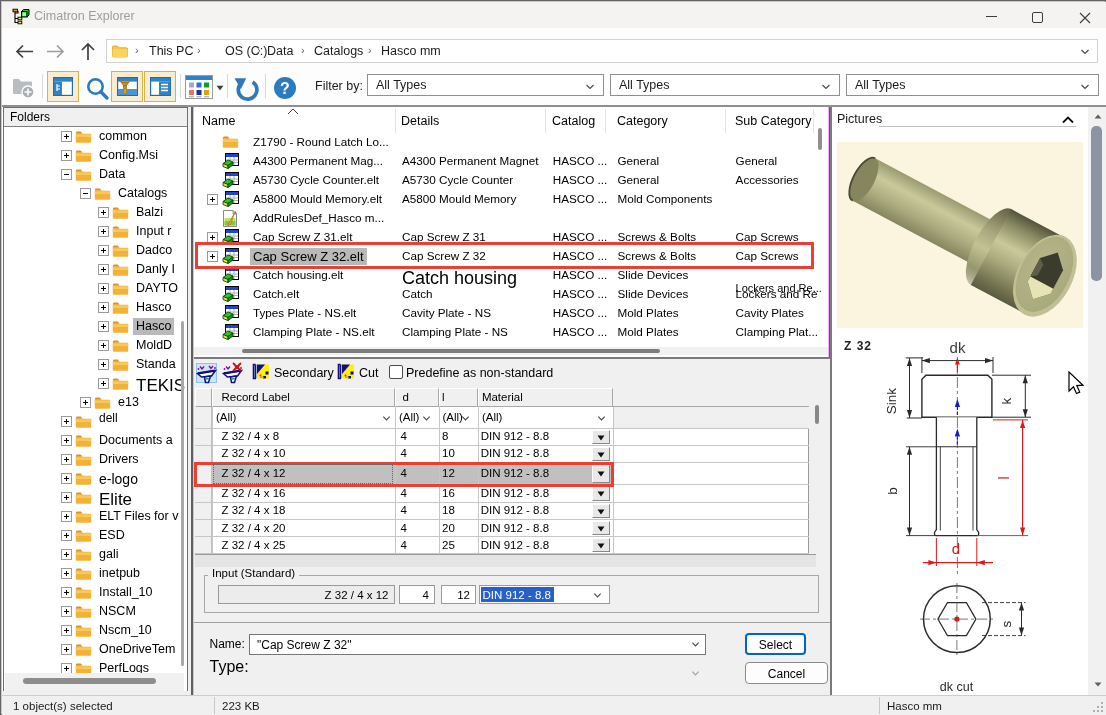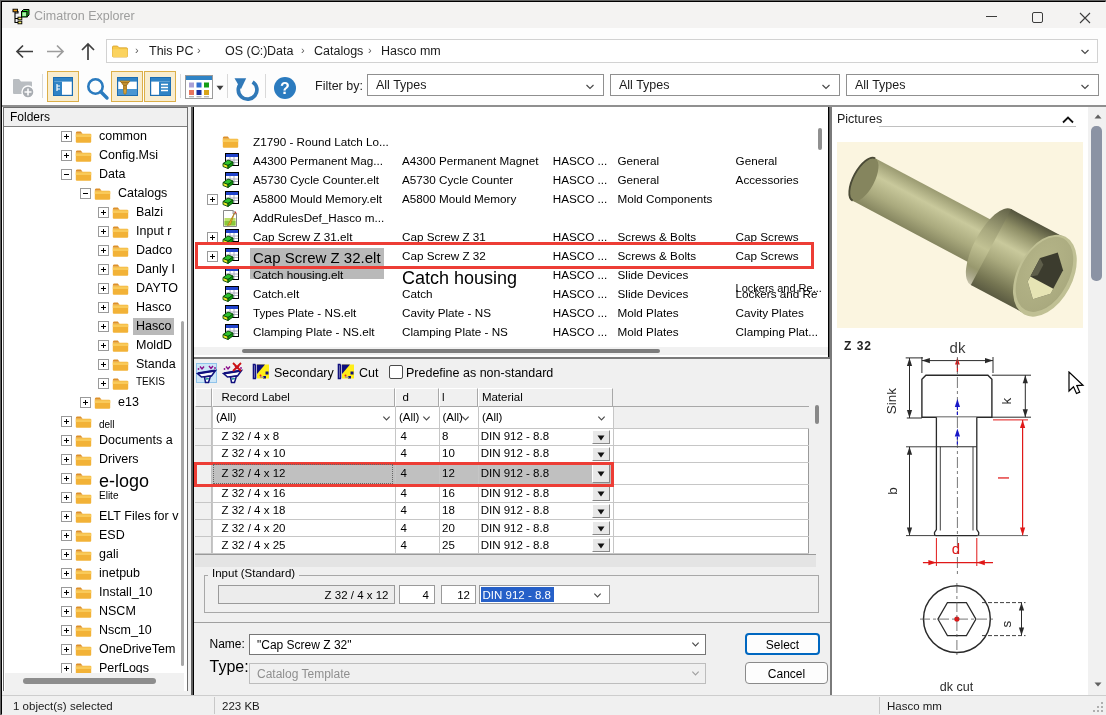--- a/index.html
+++ b/index.html
@@ -1,18 +1,18 @@
 <!DOCTYPE html>
 <html><head>
 <meta charset="utf-8">
 <style>
 * { margin:0; padding:0; box-sizing:border-box; }
 html,body { width:1106px; height:715px; overflow:hidden; font-family:"Liberation Sans", sans-serif; background:#fff; }
 .abs { position:absolute; }
-#win { position:relative; width:1106px; height:715px; background:#000000; border:1px solid #636363; }
+#win { position:relative; width:1106px; height:715px; background:#f0abfc; border:1px solid #636363; }
 
 #titlebar { position:absolute; left:1px; top:1px; width:1104px; height:26px; background:#f4f3f2; }
 #title-text { position:absolute; left:32px; top:6.5px; font-size:12.5px; color:#9d9d9d; }
 
 #navrow { position:absolute; left:1px; top:27px; width:1104px; height:38px; background:#fdfdfd; }
 #crumbbox { position:absolute; left:104px; top:11px; width:992px; height:24px; background:#fff; border:1px solid #d2d2d2; font-size:12.5px; color:#1b1b1b; }
 .crumb { position:absolute; top:4px; white-space:nowrap; }
 .csep { position:absolute; top:4px; color:#5a5a5a; font-size:11px; }
 
 #toolrow { position:absolute; left:1px; top:65px; width:1104px; height:39px; background:#fdfdfd; }
@@ -275,63 +275,63 @@
         <path d="M0.8 3.8 L15.2 3.8 Q16.2 3.8 16.2 4.8 L16.2 11.8 Q16.2 12.8 15.2 12.8 L1.8 12.8 Q0.8 12.8 0.8 11.8 Z" fill="#f2b237"></path>
         <path d="M0.8 4.4 L16.2 4.4 L16.2 7 L0.8 7 Z" fill="#f9ca5a"></path>
       </svg>
 <div class="abs" style="left:134px;top:250.4px;font-size:12.5px;white-space:nowrap">Standa</div>
 <div class="exp plus" style="left:96px;top:271.4px"></div>
 <svg class="abs" style="left:110px;top:269.9px" width="17" height="14" viewBox="0 0 17 14">
         <path d="M0.8 3.4 Q0.8 1.6 2 1.6 L5.8 1.6 L7.6 3.8 L0.8 3.8 Z" fill="#dd9029"></path>
         <path d="M0.8 3.8 L15.2 3.8 Q16.2 3.8 16.2 4.8 L16.2 11.8 Q16.2 12.8 15.2 12.8 L1.8 12.8 Q0.8 12.8 0.8 11.8 Z" fill="#f2b237"></path>
         <path d="M0.8 4.4 L16.2 4.4 L16.2 7 L0.8 7 Z" fill="#f9ca5a"></path>
       </svg>
-<div class="abs" style="left:134px;top:269.4px;font-size:10px;white-space:nowrap">TEKIS</div>
+<div class="abs" style="left:134px;top:269.4px;font-size:17px;white-space:nowrap">TEKIS</div>
 <div class="exp plus" style="left:78px;top:290.4px"></div>
 <svg class="abs" style="left:92px;top:288.9px" width="17" height="14" viewBox="0 0 17 14">
         <path d="M0.8 3.4 Q0.8 1.6 2 1.6 L5.8 1.6 L7.6 3.8 L0.8 3.8 Z" fill="#dd9029"></path>
         <path d="M0.8 3.8 L15.2 3.8 Q16.2 3.8 16.2 4.8 L16.2 11.8 Q16.2 12.8 15.2 12.8 L1.8 12.8 Q0.8 12.8 0.8 11.8 Z" fill="#f2b237"></path>
         <path d="M0.8 4.4 L16.2 4.4 L16.2 7 L0.8 7 Z" fill="#f9ca5a"></path>
       </svg>
 <div class="abs" style="left:116px;top:288.4px;font-size:12.5px;white-space:nowrap">e13</div>
 <div class="exp plus" style="left:59px;top:309.4px"></div>
 <svg class="abs" style="left:73px;top:307.9px" width="17" height="14" viewBox="0 0 17 14">
         <path d="M0.8 3.4 Q0.8 1.6 2 1.6 L5.8 1.6 L7.6 3.8 L0.8 3.8 Z" fill="#dd9029"></path>
         <path d="M0.8 3.8 L15.2 3.8 Q16.2 3.8 16.2 4.8 L16.2 11.8 Q16.2 12.8 15.2 12.8 L1.8 12.8 Q0.8 12.8 0.8 11.8 Z" fill="#f2b237"></path>
         <path d="M0.8 4.4 L16.2 4.4 L16.2 7 L0.8 7 Z" fill="#f9ca5a"></path>
       </svg>
-<div class="abs" style="left:97px;top:312px;font-size:10px;white-space:nowrap">dell</div>
+<div class="abs" style="left:97px;top:304px;font-size:12px;white-space:nowrap">dell</div>
 <div class="exp plus" style="left:59px;top:328.4px"></div>
 <svg class="abs" style="left:73px;top:326.9px" width="17" height="14" viewBox="0 0 17 14">
         <path d="M0.8 3.4 Q0.8 1.6 2 1.6 L5.8 1.6 L7.6 3.8 L0.8 3.8 Z" fill="#dd9029"></path>
         <path d="M0.8 3.8 L15.2 3.8 Q16.2 3.8 16.2 4.8 L16.2 11.8 Q16.2 12.8 15.2 12.8 L1.8 12.8 Q0.8 12.8 0.8 11.8 Z" fill="#f2b237"></path>
         <path d="M0.8 4.4 L16.2 4.4 L16.2 7 L0.8 7 Z" fill="#f9ca5a"></path>
       </svg>
 <div class="abs" style="left:97px;top:326.4px;font-size:12.5px;white-space:nowrap">Documents a</div>
 <div class="exp plus" style="left:59px;top:347.4px"></div>
 <svg class="abs" style="left:73px;top:345.9px" width="17" height="14" viewBox="0 0 17 14">
         <path d="M0.8 3.4 Q0.8 1.6 2 1.6 L5.8 1.6 L7.6 3.8 L0.8 3.8 Z" fill="#dd9029"></path>
         <path d="M0.8 3.8 L15.2 3.8 Q16.2 3.8 16.2 4.8 L16.2 11.8 Q16.2 12.8 15.2 12.8 L1.8 12.8 Q0.8 12.8 0.8 11.8 Z" fill="#f2b237"></path>
         <path d="M0.8 4.4 L16.2 4.4 L16.2 7 L0.8 7 Z" fill="#f9ca5a"></path>
       </svg>
 <div class="abs" style="left:97px;top:345.4px;font-size:12.5px;white-space:nowrap">Drivers</div>
 <div class="exp plus" style="left:59px;top:366.4px"></div>
 <svg class="abs" style="left:73px;top:364.9px" width="17" height="14" viewBox="0 0 17 14">
         <path d="M0.8 3.4 Q0.8 1.6 2 1.6 L5.8 1.6 L7.6 3.8 L0.8 3.8 Z" fill="#dd9029"></path>
         <path d="M0.8 3.8 L15.2 3.8 Q16.2 3.8 16.2 4.8 L16.2 11.8 Q16.2 12.8 15.2 12.8 L1.8 12.8 Q0.8 12.8 0.8 11.8 Z" fill="#f2b237"></path>
         <path d="M0.8 4.4 L16.2 4.4 L16.2 7 L0.8 7 Z" fill="#f9ca5a"></path>
       </svg>
-<div class="abs" style="left:97px;top:364.4px;font-size:18px;white-space:nowrap">e-logo</div>
+<div class="abs" style="left:97px;top:364.4px;font-size:14px;white-space:nowrap">e-logo</div>
 <div class="exp plus" style="left:59px;top:385.4px"></div>
 <svg class="abs" style="left:73px;top:383.9px" width="17" height="14" viewBox="0 0 17 14">
         <path d="M0.8 3.4 Q0.8 1.6 2 1.6 L5.8 1.6 L7.6 3.8 L0.8 3.8 Z" fill="#dd9029"></path>
         <path d="M0.8 3.8 L15.2 3.8 Q16.2 3.8 16.2 4.8 L16.2 11.8 Q16.2 12.8 15.2 12.8 L1.8 12.8 Q0.8 12.8 0.8 11.8 Z" fill="#f2b237"></path>
         <path d="M0.8 4.4 L16.2 4.4 L16.2 7 L0.8 7 Z" fill="#f9ca5a"></path>
       </svg>
-<div class="abs" style="left:97px;top:383.4px;font-size:10px;white-space:nowrap">Elite</div>
+<div class="abs" style="left:97px;top:383.4px;font-size:17px;white-space:nowrap">Elite</div>
 <div class="exp plus" style="left:59px;top:404.4px"></div>
 <svg class="abs" style="left:73px;top:402.9px" width="17" height="14" viewBox="0 0 17 14">
         <path d="M0.8 3.4 Q0.8 1.6 2 1.6 L5.8 1.6 L7.6 3.8 L0.8 3.8 Z" fill="#dd9029"></path>
         <path d="M0.8 3.8 L15.2 3.8 Q16.2 3.8 16.2 4.8 L16.2 11.8 Q16.2 12.8 15.2 12.8 L1.8 12.8 Q0.8 12.8 0.8 11.8 Z" fill="#f2b237"></path>
         <path d="M0.8 4.4 L16.2 4.4 L16.2 7 L0.8 7 Z" fill="#f9ca5a"></path>
       </svg>
 <div class="abs" style="left:97px;top:402.4px;font-size:12.5px;white-space:nowrap">ELT Files for v</div>
 <div class="exp plus" style="left:59px;top:423.4px"></div>
 <svg class="abs" style="left:73px;top:421.9px" width="17" height="14" viewBox="0 0 17 14">
         <path d="M0.8 3.4 Q0.8 1.6 2 1.6 L5.8 1.6 L7.6 3.8 L0.8 3.8 Z" fill="#dd9029"></path>
@@ -391,20 +391,35 @@
 
     <div class="abs" style="left:179px;top:214px;width:3px;height:345px;background:#a8a8a8;border-radius:2px"></div>
     <div class="abs" style="left:3px;top:566px;width:179px;height:18px;background:#f1f1f1"></div>
     <div class="abs" style="left:21px;top:571px;width:133px;height:6px;background:#8d8d8d;border-radius:3px"></div>
     <div class="abs" style="left:0;top:584px;width:190px;height:4px;background:#f0f0f0"></div>
   </div>
   <div class="abs" style="left:187px;top:106px;width:3px;height:588px;background:#f0f0f0"></div>
   <div class="abs" style="left:190px;top:106px;width:2px;height:588px;background:#5f5f5f"></div>
   <div class="abs" style="left:827.5px;top:106px;width:2.5px;height:588px;background:#5f5f5f"></div>
   <div id="filelist">
+<div id="flhead">
+<div class="fcell" style="left:8px;top:7px">Name</div>
+<svg class="abs" style="left:93px;top:1px" width="12" height="7" viewBox="0 0 12 7">
+          <path d="M1 6 L6 1 L11 6" stroke="#404040" stroke-width="1" fill="none"></path>
+        </svg>
+<div class="fcell" style="left:207px;top:7px">Details</div>
+<div class="fcell" style="left:358px;top:7px">Catalog</div>
+<div class="fcell" style="left:423px;top:7px">Category</div>
+<div class="fcell" style="left:541px;top:7px">Sub Category</div>
+<div class="fl-col-sep" style="left:200.7px"></div>
+<div class="fl-col-sep" style="left:351.0px"></div>
+<div class="fl-col-sep" style="left:410.8px"></div>
+<div class="fl-col-sep" style="left:530.6px"></div>
+<div class="fl-col-sep" style="left:619.0px"></div>
+</div>
 <svg class="abs" style="left:28px;top:28.0px" width="17" height="14" viewBox="0 0 17 14">
         <path d="M0.8 3.4 Q0.8 1.6 2 1.6 L5.8 1.6 L7.6 3.8 L0.8 3.8 Z" fill="#dd9029"></path>
         <path d="M0.8 3.8 L15.2 3.8 Q16.2 3.8 16.2 4.8 L16.2 11.8 Q16.2 12.8 15.2 12.8 L1.8 12.8 Q0.8 12.8 0.8 11.8 Z" fill="#f2b237"></path>
         <path d="M0.8 4.4 L16.2 4.4 L16.2 7 L0.8 7 Z" fill="#f9ca5a"></path>
       </svg>
 <div class="abs" style="left:59px;top:27.5px;font-size:11.7px;white-space:nowrap">Z1790 - Round Latch Lo...</div>
 <svg class="abs" style="left:28px;top:45.5px" width="17" height="17" viewBox="0 0 17 17">
         <rect x="3.5" y="0.5" width="13" height="12" fill="#fff" stroke="#000" stroke-width="1"></rect>
         <rect x="4" y="1" width="12" height="3" fill="#2244cc"></rect>
         <path d="M8 4 L8 12 M12 4 L12 12 M4 7 L16 7 M4 9.5 L16 9.5" stroke="#9a9ab0" stroke-width="0.8"></path>
@@ -468,21 +483,21 @@
 <div class="abs" style="left:541.6px;top:122.5px;font-size:11.7px;white-space:nowrap">Cap Screws</div>
 <div class="exp plus" style="left:13px;top:143.5px"></div>
 <svg class="abs" style="left:28px;top:140.5px" width="17" height="17" viewBox="0 0 17 17">
         <rect x="3.5" y="0.5" width="13" height="12" fill="#fff" stroke="#000" stroke-width="1"></rect>
         <rect x="4" y="1" width="12" height="3" fill="#2244cc"></rect>
         <path d="M8 4 L8 12 M12 4 L12 12 M4 7 L16 7 M4 9.5 L16 9.5" stroke="#9a9ab0" stroke-width="0.8"></path>
         <path d="M1 10.5 L6 7 L11 9 L6 12.5 Z" fill="#2ec22e" stroke="#084a08" stroke-width="0.9"></path>
         <path d="M1 10.5 L6 12.5 L6 15.5 L1 13.5 Z" fill="#e8e82a" stroke="#084a08" stroke-width="0.9"></path>
         <path d="M6 12.5 L11 9 L11 12 L6 15.5 Z" fill="#0d9c0d" stroke="#084a08" stroke-width="0.9"></path>
       </svg>
-<div class="abs" style="left:56px;top:140.5px;height:31px;background:#b9b9b9;font-size:15px;padding:1px 3px 0 3px;white-space:nowrap">Cap Screw Z 32.elt</div>
+<div class="abs" style="left:56px;top:140.5px;height:17px;background:#b9b9b9;font-size:13px;padding:1px 3px 0 3px;white-space:nowrap">Cap Screw Z 32.elt</div>
 <div class="abs" style="left:208.0px;top:141.5px;font-size:11.7px;white-space:nowrap">Cap Screw Z 32</div>
 <div class="abs" style="left:358.7px;top:141.5px;font-size:11.7px;white-space:nowrap">HASCO ...</div>
 <div class="abs" style="left:423.5px;top:141.5px;font-size:11.7px;white-space:nowrap">Screws &amp; Bolts</div>
 <div class="abs" style="left:541.6px;top:141.5px;font-size:11.7px;white-space:nowrap">Cap Screws</div>
 <svg class="abs" style="left:28px;top:159.5px" width="17" height="17" viewBox="0 0 17 17">
         <rect x="3.5" y="0.5" width="13" height="12" fill="#fff" stroke="#000" stroke-width="1"></rect>
         <rect x="4" y="1" width="12" height="3" fill="#2244cc"></rect>
         <path d="M8 4 L8 12 M12 4 L12 12 M4 7 L16 7 M4 9.5 L16 9.5" stroke="#9a9ab0" stroke-width="0.8"></path>
         <path d="M1 10.5 L6 7 L11 9 L6 12.5 Z" fill="#2ec22e" stroke="#084a08" stroke-width="0.9"></path>
         <path d="M1 10.5 L6 12.5 L6 15.5 L1 13.5 Z" fill="#e8e82a" stroke="#084a08" stroke-width="0.9"></path>
@@ -742,25 +757,22 @@
         <path d="M1.5 3 L5 6.5 L8.5 3" stroke="#4a4a4a" stroke-width="1.3" fill="none"></path>
       </svg>
 <div class="abs" style="left:0;top:265px;width:637px;height:73px;background:#f0f0f0;border-top:1.5px solid #a0a0a0"></div>
 <div class="abs" style="left:15.5px;top:280px;font-size:12px">Name:</div>
 <div class="abs" style="left:55px;top:276.5px;width:457px;height:21px;background:#fff;border:1px solid #767676;font-size:12px">
         <span style="position:absolute;left:7px;top:3px">"Cap Screw Z 32"</span>
       </div>
 <svg class="abs" style="left:497.0px;top:283.0px" width="9" height="9" viewBox="0 0 10 10">
         <path d="M1.5 3 L5 6.5 L8.5 3" stroke="#4a4a4a" stroke-width="1.3" fill="none"></path>
       </svg>
-<div class="abs" style="left:551px;top:275.5px;width:75px;height:22px;background:#fdfdfd;border:2px solid #0067c0;border-radius:4px;font-size:12px;text-align:center;padding-top:3px">Select</div>
+<div class="abs" style="left:551px;top:275.5px;width:61px;height:22px;background:#fdfdfd;border:2px solid #0067c0;border-radius:4px;font-size:12px;text-align:center;padding-top:3px">Select</div>
 <div class="abs" style="left:15.5px;top:301px;font-size:16px">Type:</div>
-<div class="abs" style="left:55px;top:305.5px;width:457px;height:21px;background:#f0f0f0;border:1px solid #bdbdbd;font-size:12px;color:#8f8f8f">
-        <span style="position:absolute;left:7px;top:3px">Catalog Template</span>
-      </div>
 <svg class="abs" style="left:497px;top:312px" width="9" height="9" viewBox="0 0 10 10">
         <path d="M1.5 3 L5 6.5 L8.5 3" stroke="#a0a0a0" stroke-width="1.3" fill="none"></path>
       </svg>
 <div class="abs" style="left:551px;top:304.5px;width:83px;height:22px;background:#fdfdfd;border:1px solid #8a8a8a;border-radius:4px;font-size:12px;text-align:center;padding-top:4px">Cancel</div>
 
   </div>
   <div class="abs" style="left:829px;top:106px;width:2px;height:588px;background:#7a7a7a"></div>
   <div id="rpanel">
 <div class="abs" style="left:5px;top:5px;font-size:12.5px;color:#1b1b1b">Pictures</div>
 <div class="abs" style="left:47px;top:19px;width:197px;height:1px;background:#c0c0c0"></div>

